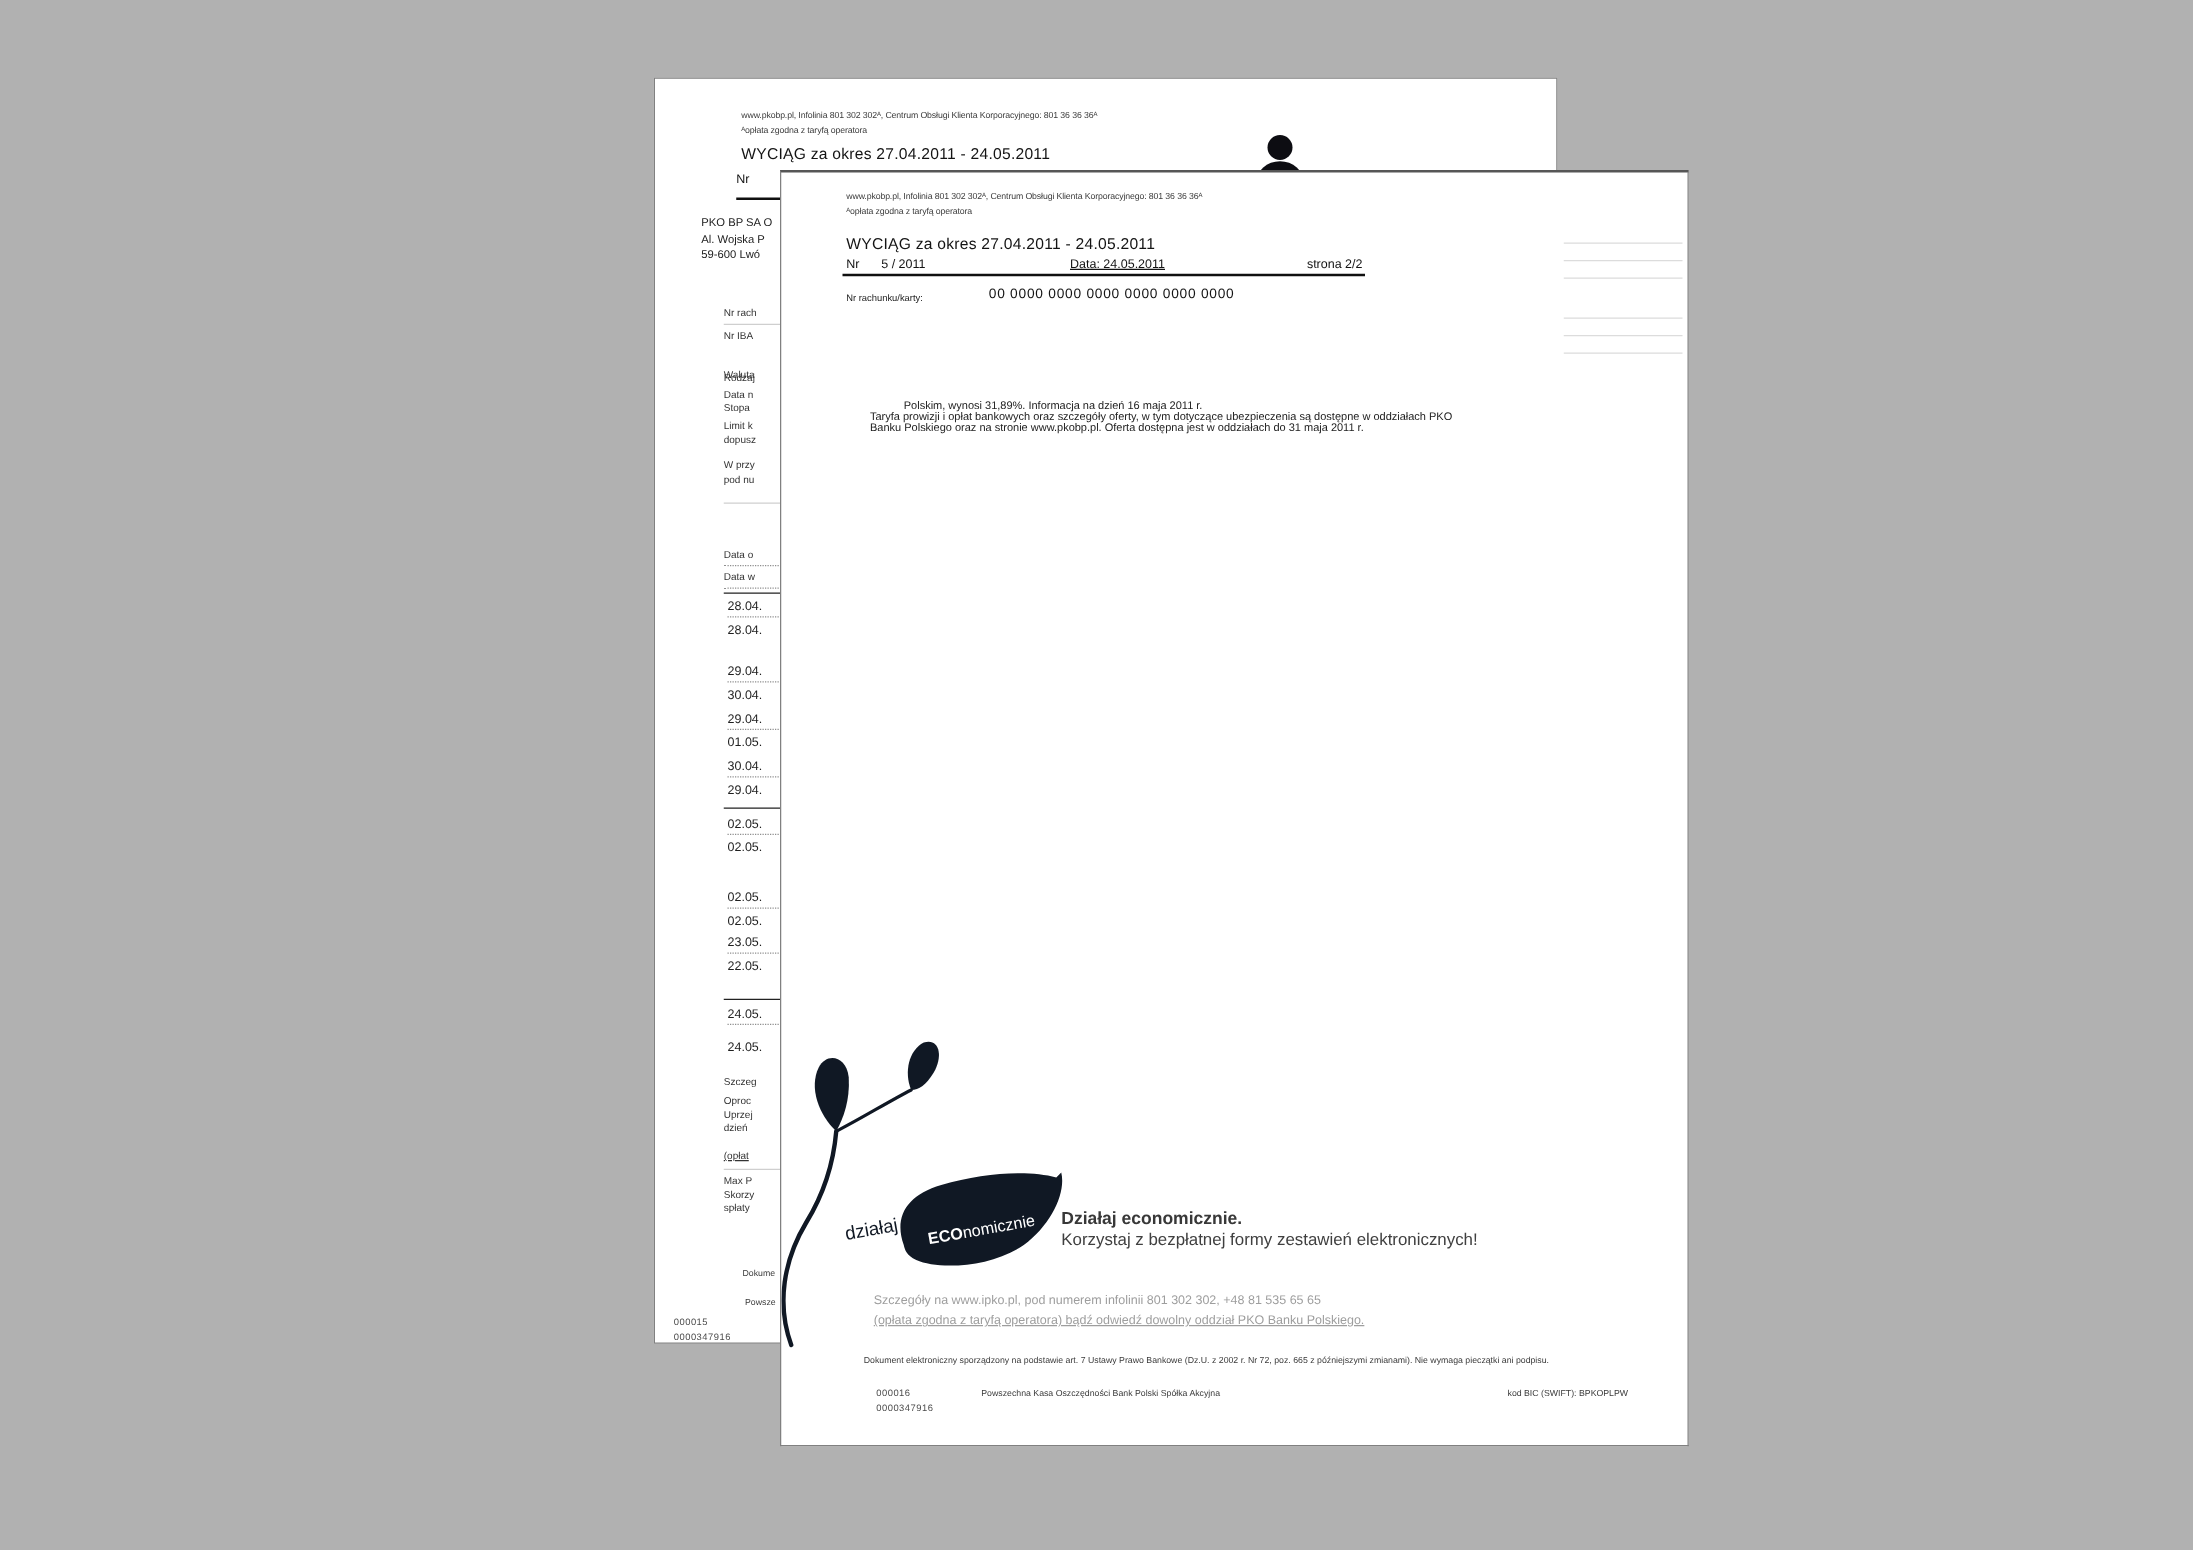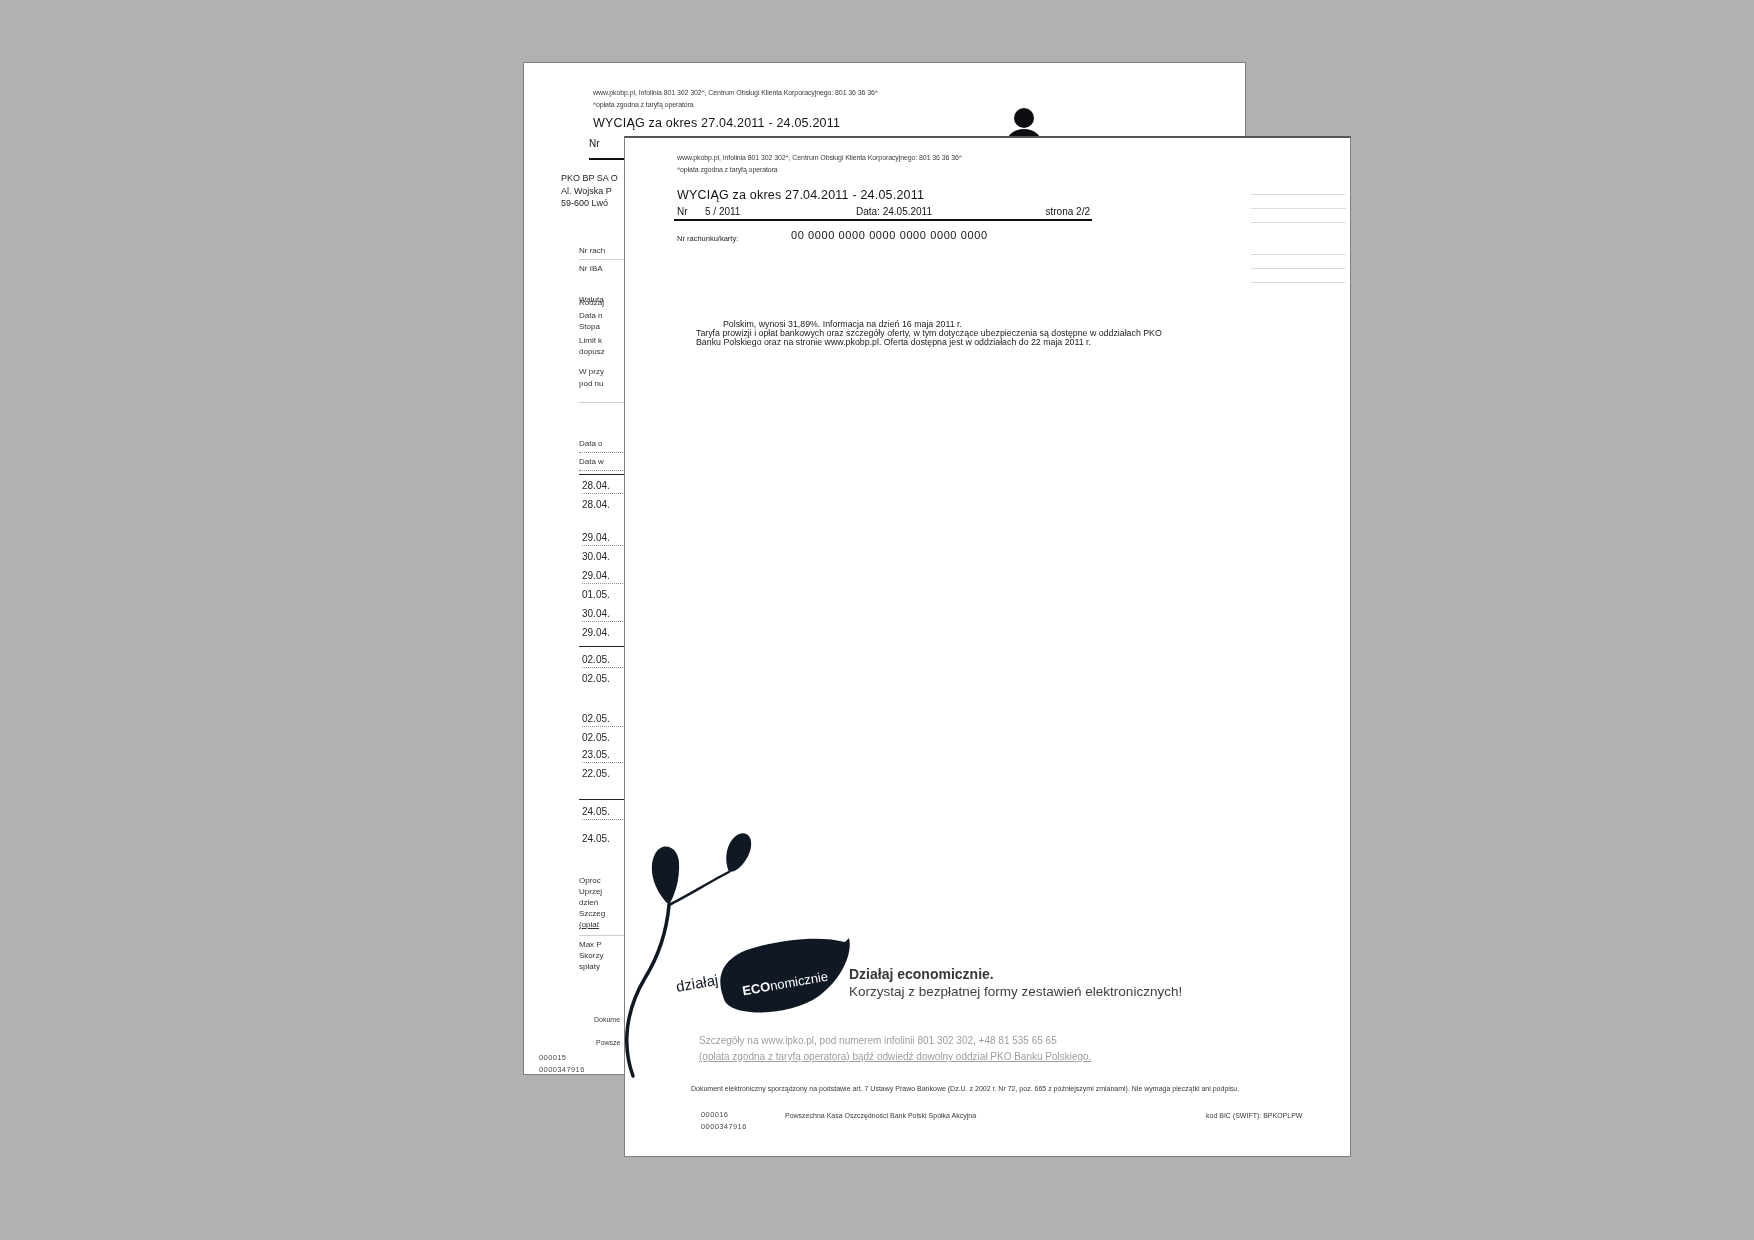--- a/index.html
+++ b/index.html
@@ -92,57 +92,57 @@
     <div class="dot" style="left:58px;top:699px;width:57px;"></div>
     <span class="t date" style="left:58px;top:705px;">22.05.</span>
     <div class="rule-dark" style="left:55px;top:736px;width:60px;"></div>
     <span class="t date" style="left:58px;top:743px;">24.05.</span>
     <div class="dot" style="left:58px;top:756px;width:57px;"></div>
     <span class="t date" style="left:58px;top:770px;">24.05.</span>
 
     <span class="t lbl" style="left:55px;top:813px;">Oproc</span>
     <span class="t lbl" style="left:55px;top:824px;">Uprzej</span>
     <span class="t lbl" style="left:55px;top:835px;">dzień</span>
-    <span class="t lbl" style="left:55px;top:846px;">Szczeg</span>
+    <span class="t lbl" style="left:55px;top:798px;">Szczeg</span>
     <span class="t lbl" style="left:55px;top:857px;text-decoration:underline;">(opłat</span>
     <div class="rule-light" style="left:55px;top:872px;width:60px;"></div>
     <span class="t lbl" style="left:55px;top:877px;">Max P</span>
     <span class="t lbl" style="left:55px;top:888px;">Skorzy</span>
     <span class="t lbl" style="left:55px;top:899px;">spłaty</span>
 
     <span class="t foot" style="left:70px;top:953px;">Dokume</span>
     <span class="t foot" style="left:72px;top:976px;">Powsze</span>
     <span class="t num" style="left:15px;top:990px;">000015</span>
     <span class="t num" style="left:15px;top:1002px;">0000347916</span>
   </div>
 
   <div class="pg" id="front-page">
     <span class="t tiny" style="left:52px;top:16px;">www.pkobp.pl, Infolinia 801 302 302ᴬ, Centrum Obsługi Klienta Korporacyjnego: 801 36 36 36ᴬ</span>
     <span class="t tiny" style="left:52px;top:28px;">ᴬopłata zgodna z taryfą operatora</span>
     <span class="t stmt-title" style="left:52px;top:50px;">WYCIĄG za okres   27.04.2011   -   24.05.2011</span>
 
     <span class="t nrrow" style="left:52px;top:68px;">Nr</span>
     <span class="t nrrow" style="left:80px;top:68px;">5 / 2011</span>
-    <span class="t nrrow" style="left:231px;top:68px;">Data: 24.05.2011</span>
+    <span class="t nrrow" style="left:231px;top:68px;text-decoration:underline;">Data: 24.05.2011</span>
     <span class="t nrrow" style="right:260px;top:68px;">strona 2/2</span>
     <div class="rule-thick" style="left:49px;top:81px;width:418px;"></div>
 
     <span class="t acct-label" style="left:52px;top:96px;">Nr rachunku/karty:</span>
     <span class="t acct-digits" style="left:166px;top:91px;">00 0000 0000 0000 0000 0000 0000</span>
 
     <div class="hl" style="top:56px;"></div>
     <div class="hl" style="top:70px;"></div>
     <div class="hl" style="top:84px;"></div>
     <div class="hl" style="top:116px;"></div>
     <div class="hl" style="top:130px;"></div>
     <div class="hl" style="top:144px;"></div>
 
     <span class="t para" style="left:71px;top:181px;margin-left:27px;">Polskim, wynosi 31,89%. Informacja na dzień 16 maja 2011 r.</span>
     <span class="t para" style="left:71px;top:190px;">Taryfa prowizji i opłat bankowych oraz szczegóły oferty, w tym dotyczące ubezpieczenia są dostępne w oddziałach PKO</span>
-    <span class="t para" style="left:71px;top:199px;">Banku Polskiego oraz na stronie www.pkobp.pl. Oferta dostępna jest w oddziałach do 22 maja 2011 r.</span>
+    <span class="t para" style="left:71px;top:199px;">Banku Polskiego oraz na stronie www.pkobp.pl. Oferta dostępna jest w oddziałach do 31 maja 2011 r.</span>
 
     <svg style="position:absolute;left:0;top:690px;" width="270" height="260" viewBox="0 0 270 260">
       <path d="M 8,248 C -4,215 2,180 20,150 C 36,124 42,100 44,77" fill="none" stroke="#101824" stroke-width="3.5" stroke-linecap="round"></path>
       <path d="M 44,77 C 62,68 88,52 104,44" fill="none" stroke="#101824" stroke-width="2.5" stroke-linecap="round"></path>
       <path d="M 44,77 C 30,64 22,42 30,26 C 36,14 52,16 54,34 C 55,52 50,66 44,77 Z" fill="#101824"></path>
       <path d="M 104,44 C 98,30 102,12 114,6 C 126,2 130,16 122,30 C 116,40 110,44 104,44 Z" fill="#101824"></path>
       <path d="M 98,168 C 90,146 100,128 128,120 C 162,110 198,108 220,114 L 224,110 C 228,126 216,152 194,168 C 168,186 126,188 108,180 C 100,176 99,172 98,168 Z" fill="#101824"></path>
       <text x="52" y="164" transform="rotate(-10 52 164)" font-size="15" fill="#101824">działaj</text>
       <text x="160" y="160" transform="rotate(-10 160 155)" font-size="13" fill="#ffffff" text-anchor="middle"><tspan font-weight="bold">ECO</tspan><tspan>nomicznie</tspan></text>
     </svg>

